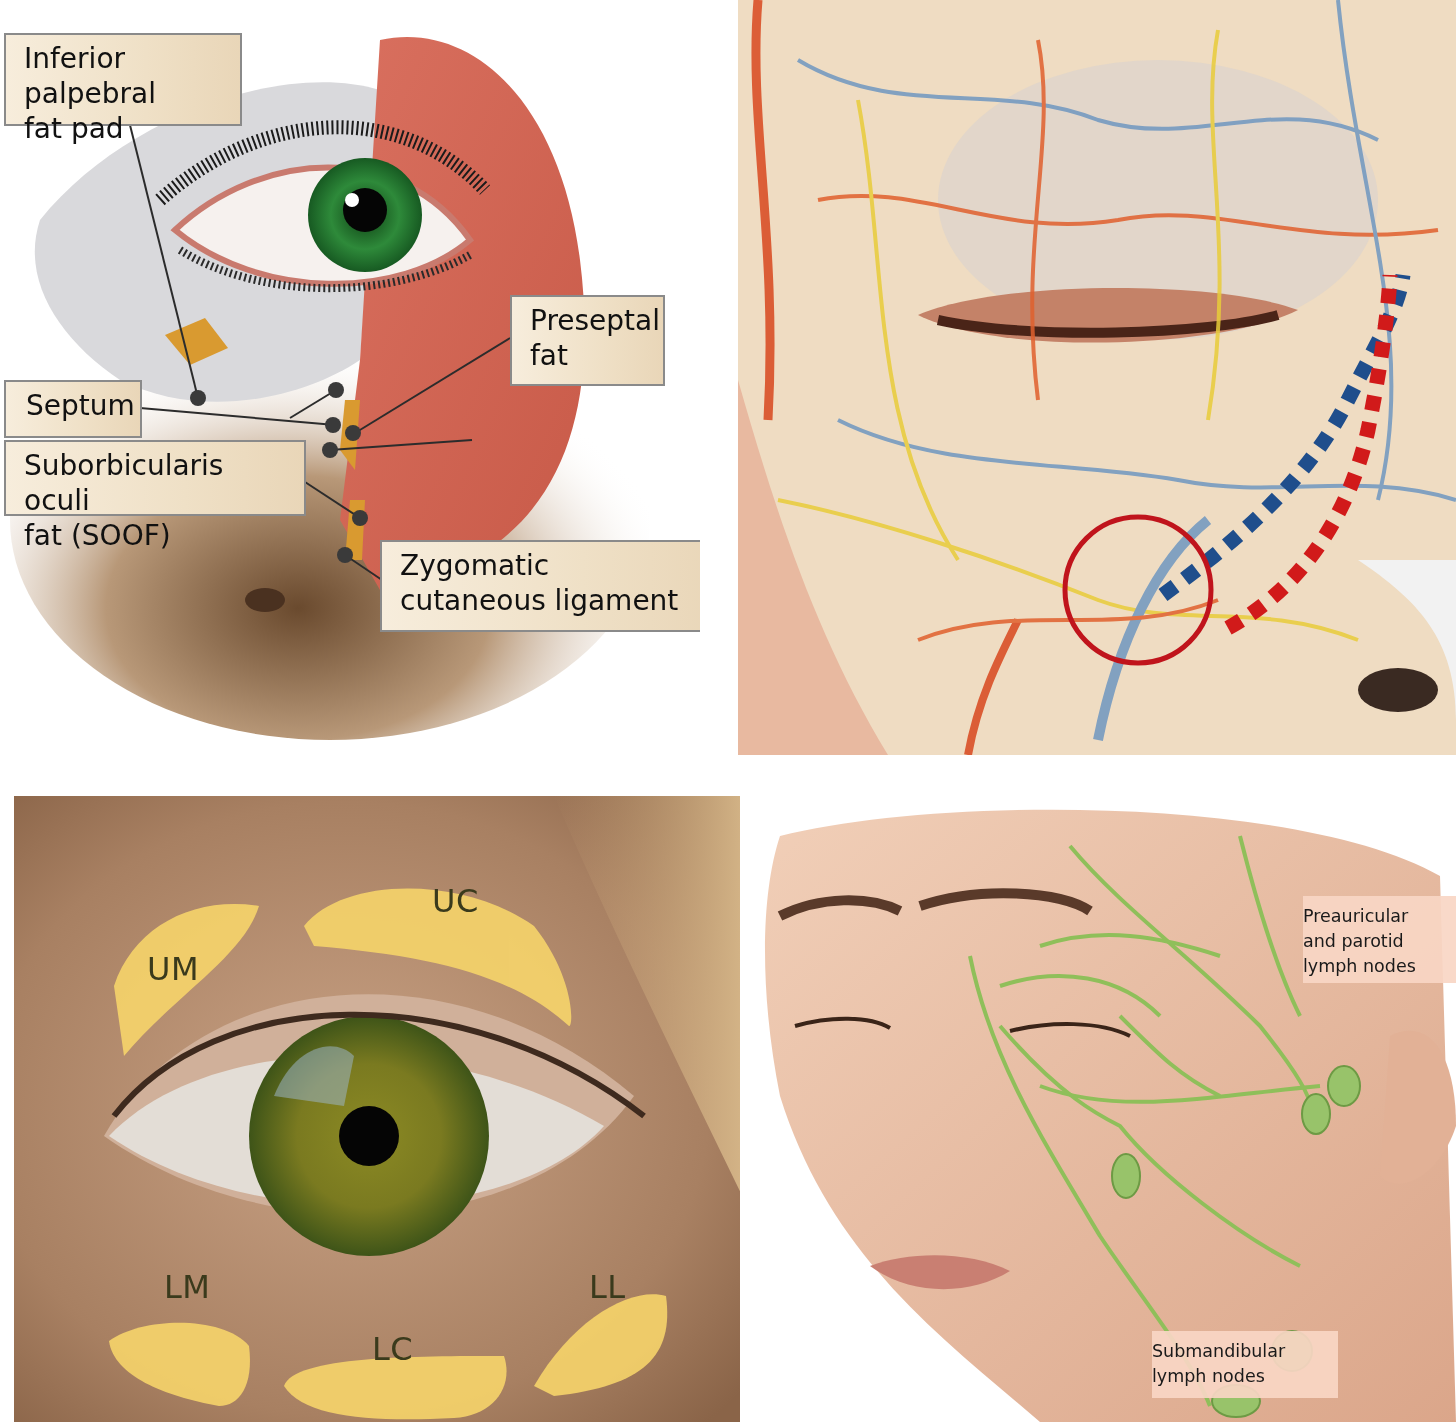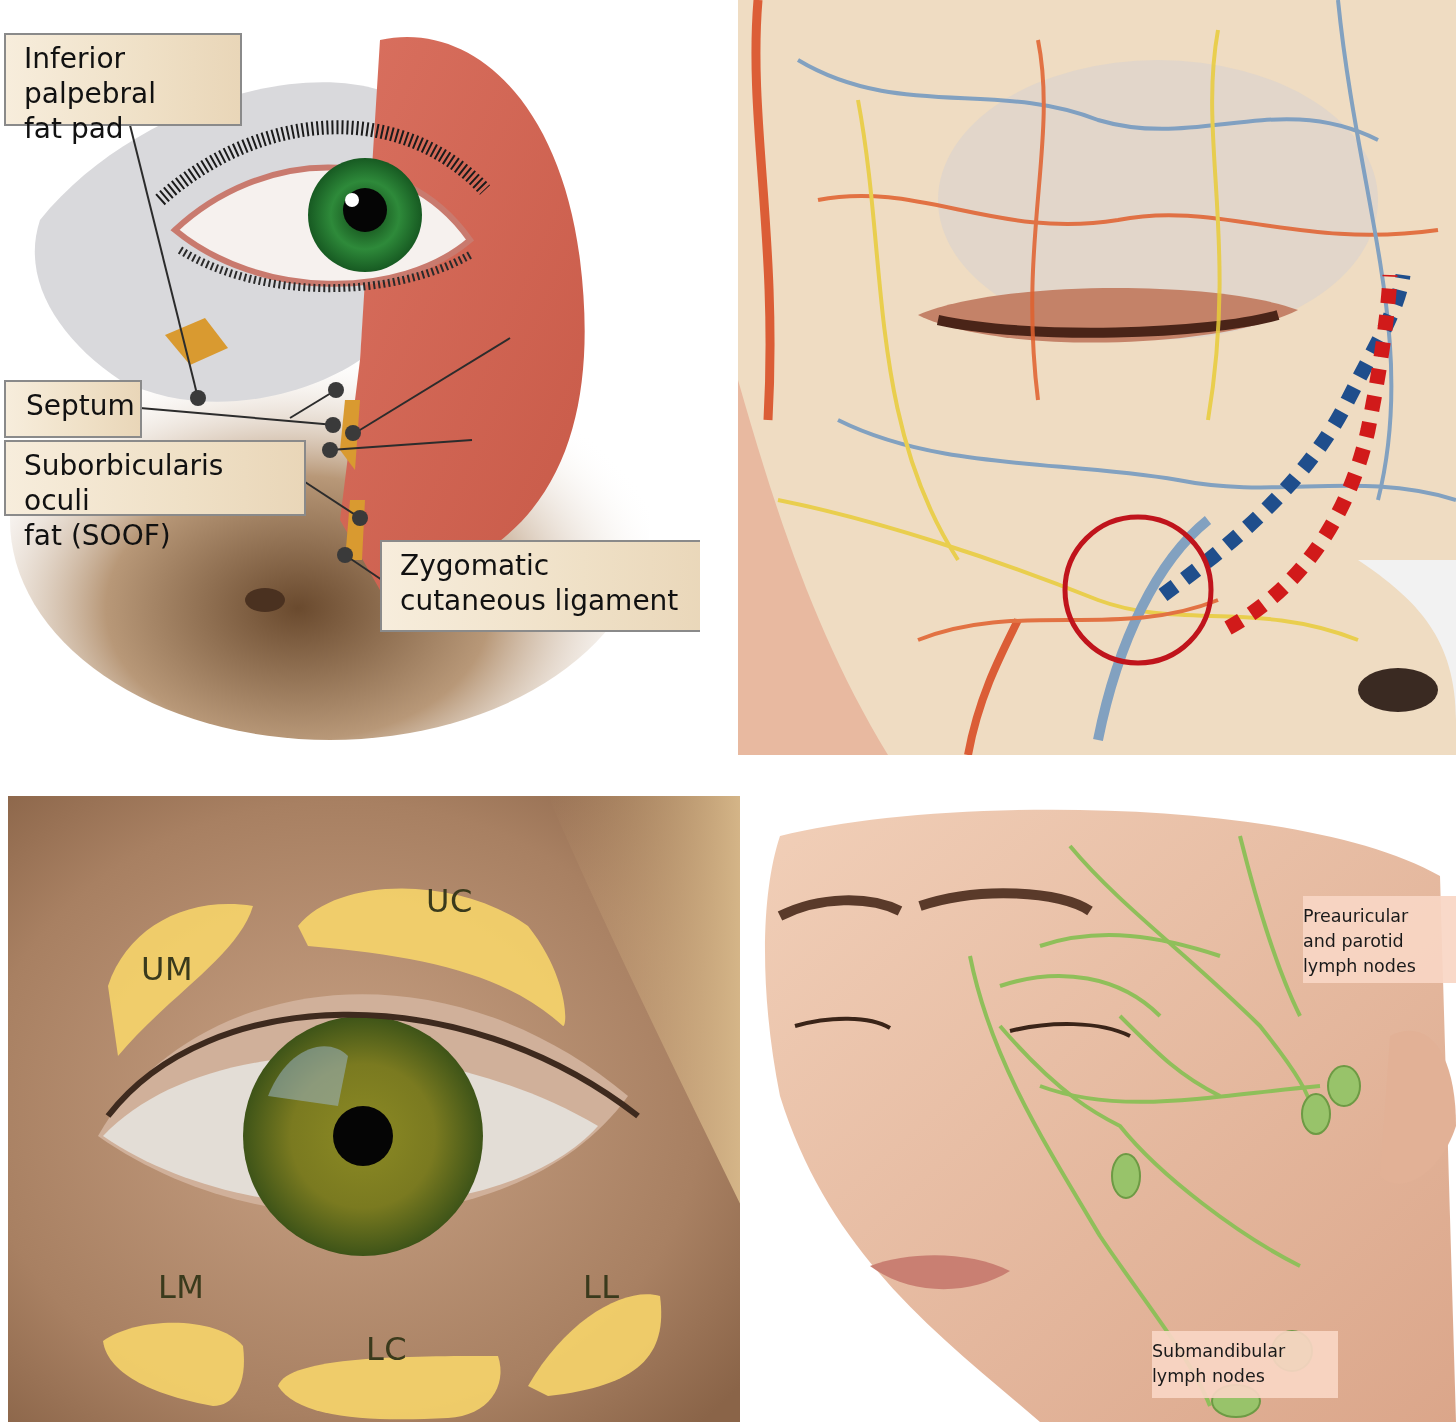--- a/index.html
+++ b/index.html
@@ -1,20 +1,20 @@
 <!DOCTYPE html>
 <html><head>
 <meta charset="utf-8">
 <style>
   html, body { margin:0; padding:0; background:#ffffff; }
   body { width:1456px; height:1422px; position:relative; overflow:hidden; font-family:"DejaVu Sans", sans-serif; }
   .panel { position:absolute; overflow:hidden; }
   #p1 { left:0; top:0; width:700px; height:740px; background:#ffffff; }
   #p2 { left:738px; top:0; width:718px; height:755px; background:#f1dcc0; }
-  #p3 { left:8px; top:796px; width:738px; height:626px; background:#b08a6a; }
+  #p3 { left:14px; top:796px; width:738px; height:626px; background:#b08a6a; }
   #p4 { left:740px; top:796px; width:716px; height:626px; background:#ffffff; }
   svg { position:absolute; left:0; top:0; }
   .lbl1 {
     position:absolute; box-sizing:border-box;
     background:linear-gradient(90deg,#f7eddc 0%,#efe0c6 60%,#e9d6b8 100%);
     border:2px solid #8a8a8a; color:#111; font-size:28px; line-height:35px;
     padding:6px 12px 6px 18px; white-space:pre-line;
   }
   .lbl3 { position:absolute; color:#3a3a1c; font-size:32px; letter-spacing:0.5px; }
   .lbl4 {
@@ -73,20 +73,22 @@
       <circle cx="330" cy="450" r="8"></circle>
       <circle cx="360" cy="518" r="8"></circle>
       <circle cx="345" cy="555" r="8"></circle>
     </g>
   </svg>
   <div class="lbl1" style="left:4px;top:33px;width:238px;height:93px;">Inferior palpebral
 fat pad</div>
   <div class="lbl1" style="left:4px;top:380px;width:138px;height:58px;padding-left:20px;">Septum</div>
   <div class="lbl1" style="left:4px;top:440px;width:302px;height:76px;">Suborbicularis oculi
 fat (SOOF)</div>
+  <div class="lbl1" style="left:510px;top:295px;width:155px;height:91px;">Preseptal
+fat</div>
   <div class="lbl1" style="left:380px;top:540px;width:340px;height:92px;">Zygomatic
 cutaneous ligament</div>
 </div>
 
 <div class="panel" id="p2">
   <svg width="718" height="755" viewBox="0 0 718 755">
     <rect x="0" y="0" width="718" height="755" fill="#efdcc2"></rect>
     <path d="M0,380 C40,520 80,640 150,755 L0,755 Z" fill="#e8b9a0"></path>
     <path d="M620,560 C680,600 718,640 718,720 L718,560 Z" fill="#f2f2f2"></path>
     <ellipse cx="420" cy="200" rx="220" ry="140" fill="#d9d2cf" opacity="0.6"></ellipse>

